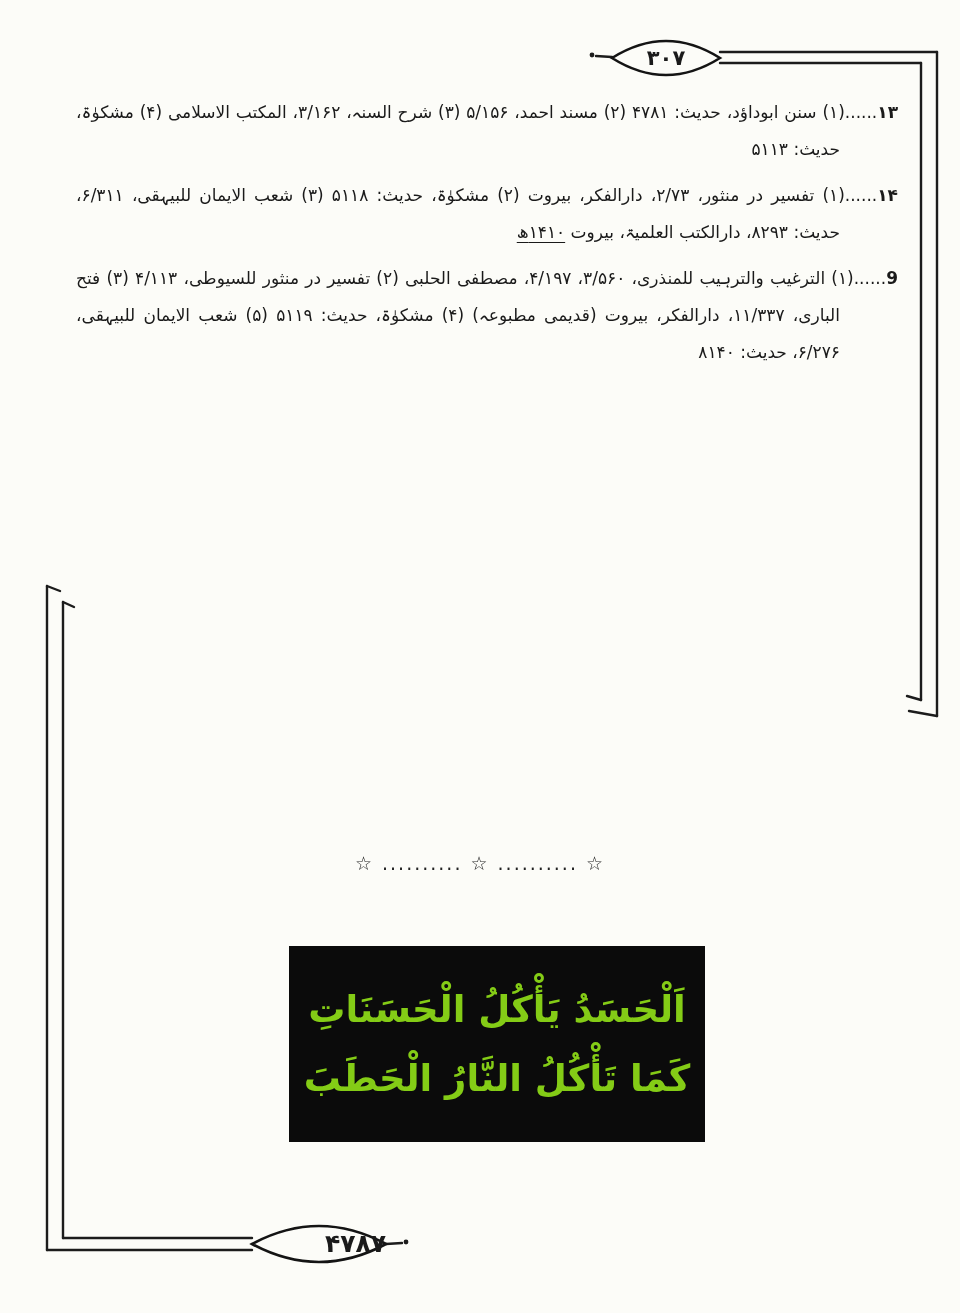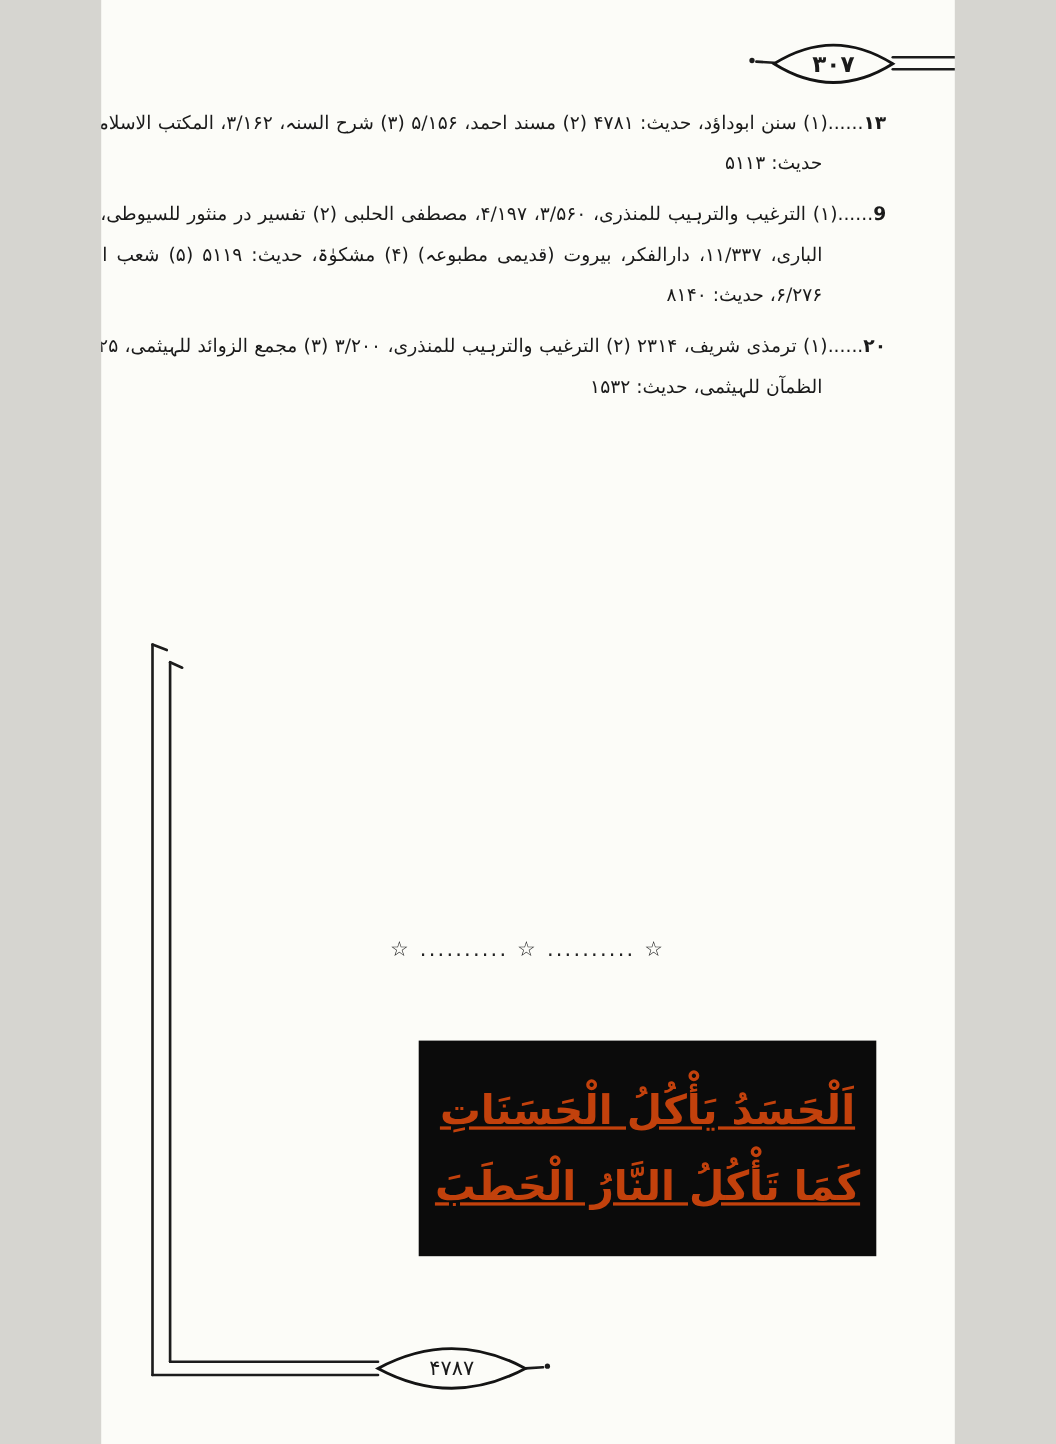--- a/index.html
+++ b/index.html
@@ -1,29 +1,29 @@
 <!DOCTYPE html>
 <html lang="ur" dir="rtl"><head>
 <meta charset="utf-8">
 <style>
   html,body { margin:0; padding:0; background:#d6d5d0; }
   .page {
-    position:relative; width:776px; height:1313px; margin:0 auto;
+    position:relative; width:960px; height:1313px; margin:0 auto;
     background:#fcfcf8; overflow:hidden;
     font-family:"DejaVu Sans", sans-serif; color:#1a1a1a;
     direction:rtl;
   }
   svg.ornaments { position:absolute; left:0; top:0; width:960px; height:1313px; pointer-events:none; }
   .pageno-top {
     position:absolute; left:612px; top:41px; width:108px; height:34px;
     line-height:34px; text-align:center; font-size:21px; font-weight:bold; direction:rtl;
   }
   .pageno-bottom {
     position:absolute; left:252px; top:1226px; width:134px; height:36px;
-    line-height:36px; text-align:center; font-size:19px; font-weight:normal; direction:rtl;
+    line-height:36px; text-align:right; font-size:25px; font-weight:bold; direction:rtl;
   }
   .entries {
     position:absolute; top:94px; right:62px; width:822px; direction:rtl;margin-left:42px;
   }
   .entry {
     margin:0 0 9px 0;
     padding-right:58px; text-indent:-58px;
     font-size:17px; line-height:37px;
     text-align:justify;
   }
@@ -34,22 +34,22 @@
     position:absolute; top:852px; left:0; width:100%;
     text-align:center; font-size:19px; letter-spacing:2px; color:#222;
   }
   .callig {
     position:absolute; left:291px; top:948px; width:412px; height:192px;
     background:#0b0b0b; box-shadow:0 0 0 2px #0b0b0b;
     display:flex; flex-direction:column; align-items:center; justify-content:center;
     gap:10px;
   }
   .callig .cl {
-    color:#c2410c; font-size:37px; font-weight:bold; direction:rtl;
-    white-space:nowrap; line-height:1.6;text-decoration:underline;
+    color:#84cc16; font-size:37px; font-weight:bold; direction:rtl;
+    white-space:nowrap; line-height:1.6;
   }
 </style>
 </head>
 <body>
 
 <div class="page">
 
   <svg class="ornaments" viewBox="0 0 960 1313" xmlns="http://www.w3.org/2000/svg">
     <g stroke="#1c1c1c" stroke-width="2.4" fill="none" stroke-linecap="round">
       <path d="M720,52 L937,52"></path>
@@ -79,28 +79,28 @@
     </g>
   </svg>
 
   <div class="pageno-top">۳۰۷</div>
   <div class="pageno-bottom">۴۷۸۷</div>
 
   <div class="entries">
 
     <p class="entry"><span class="num">۱۳</span><span class="leader">......</span><span>(۱) سنن ابوداؤد، حدیث: ۴۷۸۱ (۲) مسند احمد، ۵/۱۵۶ (۳) شرح السنہ، ۳/۱۶۲، المکتب الاسلامی (۴) مشکوٰۃ، حدیث: ۵۱۱۳</span><span class="u"></span></p>
 
+    <p class="entry"><span class="num">۱۴</span><span class="leader">......</span><span>(۱) تفسیر در منثور، ۲/۷۳، دارالفکر، بیروت (۲) مشکوٰۃ، حدیث: ۵۱۱۸ (۳) شعب الایمان للبیہقی، ۶/۳۱۱، حدیث: ۸۲۹۳، دارالکتب العلمیۃ، بیروت </span><span class="u">۱۴۱۰ھ</span></p>
 
     <p class="entry"><span class="num">9</span><span class="leader">......</span><span>(۱) الترغیب والترہیب للمنذری، ۳/۵۶۰، ۴/۱۹۷، مصطفی الحلبی (۲) تفسیر در منثور للسیوطی، ۴/۱۱۳ (۳) فتح الباری، ۱۱/۳۳۷، دارالفکر، بیروت (قدیمی مطبوعہ) (۴) مشکوٰۃ، حدیث: ۵۱۱۹ (۵) شعب الایمان للبیہقی، ۶/۲۷۶، حدیث: ۸۱۴۰</span><span class="u"></span></p>
 
 
 
 
 
-    <p class="entry"><span class="num">۲۰</span><span class="leader">......</span><span>(۱) ترمذی شریف، ۲۳۱۴ (۲) الترغیب والترہیب للمنذری، ۳/۲۰۰ (۳) مجمع الزوائد للہیثمی، ۱۰/۲۲۵ (۴) موارد الظمآن للہیثمی، حدیث: ۱۵۳۲</span><span class="u"></span></p>
 
   </div>
 
   <div class="stars">☆ .......... ☆ .......... ☆</div>
 
   <div class="callig">
     <div class="cl">اَلْحَسَدُ يَأْكُلُ الْحَسَنَاتِ</div>
     <div class="cl">كَمَا تَأْكُلُ النَّارُ الْحَطَبَ</div>
   </div>
 

